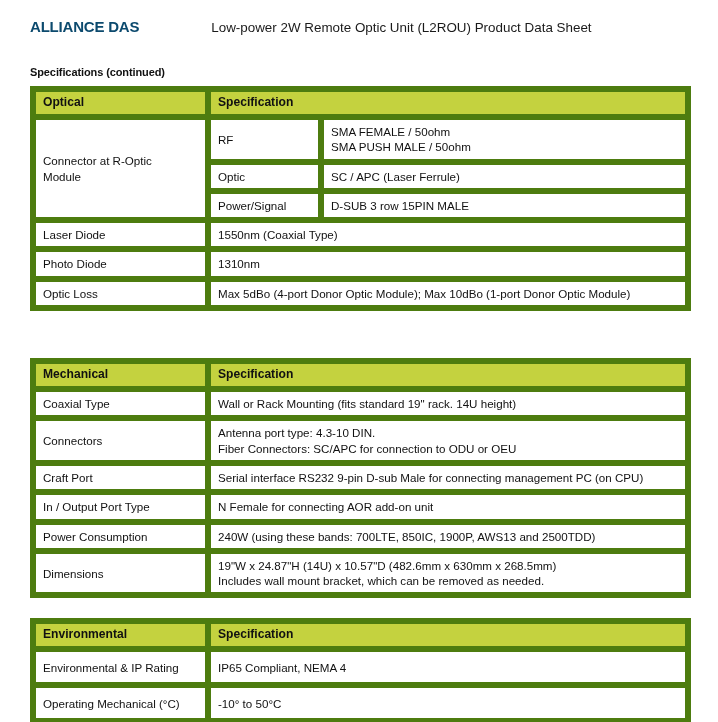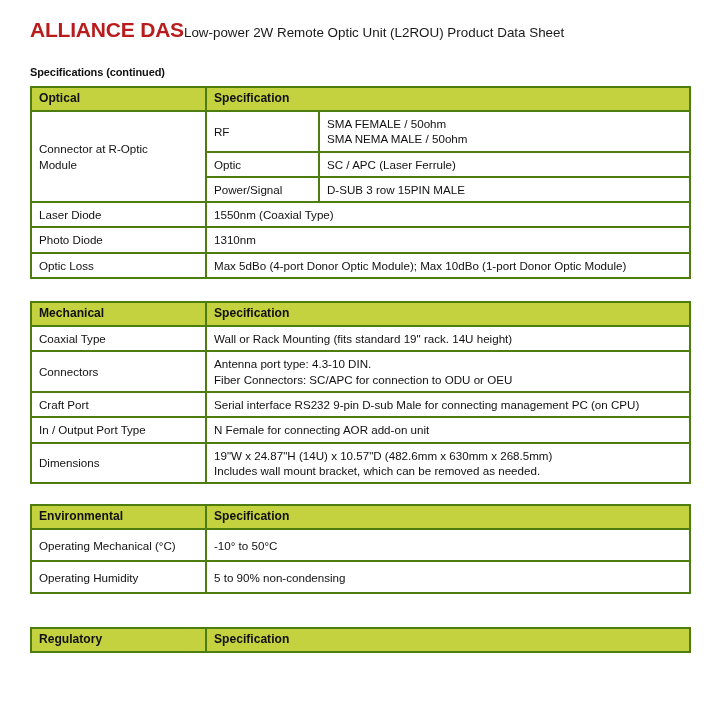--- a/index.html
+++ b/index.html
@@ -25,30 +25,31 @@
   }
 
   
   .doc-header {
     display: flex;
     align-items: baseline;
     padding-top: 18px;
     height: 28px;
   }
   .brand {
-    font-size: 21px;
+    font-size: 15px;
     font-weight: bold;
     letter-spacing: -0.2px;
     white-space: nowrap;
-    color: #b91c1c;
+    color: #0c4a6e;
   }
   .doc-title {
     font-size: 13.4px;
     font-weight: normal;
     color: #1a1a1a;
+    margin-left: 72px;
     white-space: nowrap;
   }
 
   
   .section-heading {
     margin-top: 20px;
     margin-bottom: 0;
     font-size: 11px;
     font-weight: bold;
     color: #111111;
@@ -59,41 +60,41 @@
   table.spec-table {
     border-collapse: collapse;
     width: 661px;
     table-layout: fixed;
     font-size: 11.6px;
     line-height: 1.32;
     color: #111111;
   }
   table.spec-table td,
   table.spec-table th {
-    border: 2px solid #4d7c0f;
+    border: 6px solid #4d7c0f;
     padding: 4px 22px 4px 7px;
     text-align: left;
     vertical-align: middle;
     font-weight: normal;
     word-wrap: break-word;
   }
   table.spec-table thead th {
     background: #c4d23f;
     font-weight: bold;
     font-size: 12.1px;
     padding-top: 3px;
     padding-bottom: 3px;
     height: 16px;
   }
   .col-label   { width: 175px; }
   .col-sub     { width: 113px; }
   .col-value   { }
 
   .tbl-optical      { margin-top: 8px; }
-  .tbl-mechanical   { margin-top: 22px; }
+  .tbl-mechanical   { margin-top: 47px; }
   .tbl-environmental{ margin-top: 20px; }
   .tbl-regulatory   { margin-top: 33px; }
 
   .cell-multiline { white-space: pre-line; }
   .row-tall td { height: 22px; }
   .nowrapish { white-space: nowrap; }
 </style>
 </head>
 <body>
 
@@ -116,21 +117,21 @@
       <tr>
         <th>Optical</th>
         <th colspan="2">Specification</th>
       </tr>
     </thead>
     <tbody>
       <tr class="row-tall">
         <td rowspan="3">Connector at R-Optic Module</td>
         <td>RF</td>
         <td class="cell-multiline">SMA FEMALE / 50ohm
-SMA NEMA MALE / 50ohm</td>
+SMA PUSH MALE / 50ohm</td>
       </tr>
       <tr>
         <td>Optic</td>
         <td>SC / APC (Laser Ferrule)</td>
       </tr>
       <tr>
         <td>Power/Signal</td>
         <td>D-SUB 3 row 15PIN MALE</td>
       </tr>
       <tr>
@@ -171,40 +172,48 @@
       </tr>
       <tr>
         <td>Craft Port</td>
         <td class="nowrapish">Serial interface RS232 9-pin D-sub Male for connecting management PC (on CPU)</td>
       </tr>
       <tr>
         <td>In / Output Port Type</td>
         <td>N Female for connecting AOR add-on unit</td>
       </tr>
       <tr>
+        <td>Power Consumption</td>
+        <td>240W (using these bands: 700LTE, 850IC, 1900P, AWS13 and 2500TDD)</td>
+      </tr>
+      <tr>
         <td>Dimensions</td>
         <td class="cell-multiline">19"W x 24.87"H (14U) x 10.57"D (482.6mm x 630mm x 268.5mm)
 Includes wall mount bracket, which can be removed as needed.</td>
       </tr>
     </tbody>
   </table>
 
   <table class="spec-table tbl-environmental">
     <colgroup>
       <col class="col-label">
         <col>
     </colgroup>
     <thead>
       <tr>
         <th>Environmental</th>
         <th>Specification</th>
       </tr>
     </thead>
     <tbody>
       <tr class="row-tall">
+        <td>Environmental &amp; IP Rating</td>
+        <td>IP65 Compliant, NEMA 4</td>
+      </tr>
+      <tr class="row-tall">
         <td>Operating Mechanical (°C)</td>
         <td>-10° to 50°C</td>
       </tr>
       <tr class="row-tall">
         <td>Operating Humidity</td>
         <td>5 to 90% non-condensing</td>
       </tr>
     </tbody>
   </table>
 

